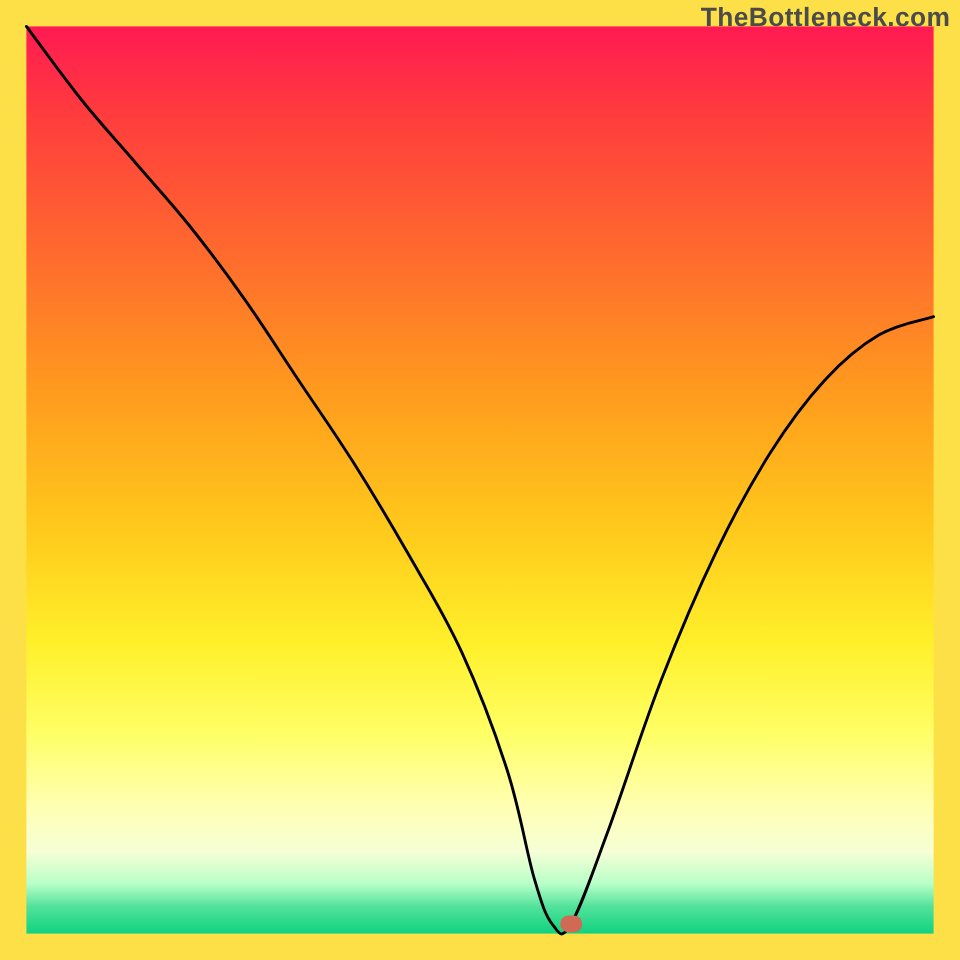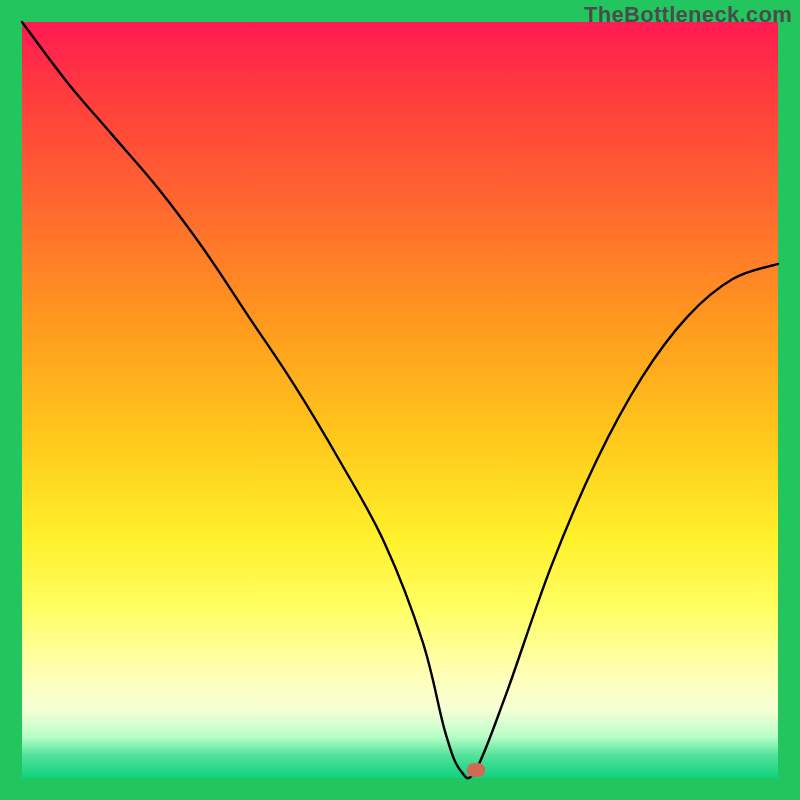--- a/index.html
+++ b/index.html
@@ -8,21 +8,21 @@
     width: 800px;
     height: 800px;
     background: #000;
     font-family: Arial, Helvetica, sans-serif;
     overflow: hidden;
   }
   .frame {
     position: relative;
     width: 800px;
     height: 800px;
-    background: #22c55e;
+    background: #fde047;
   }
   .watermark {
     position: absolute;
     top: 2px;
     right: 8px;
     color: #4b4b4b;
     font-size: 22px;
     font-weight: 600;
     letter-spacing: 0.3px;
     z-index: 10;

